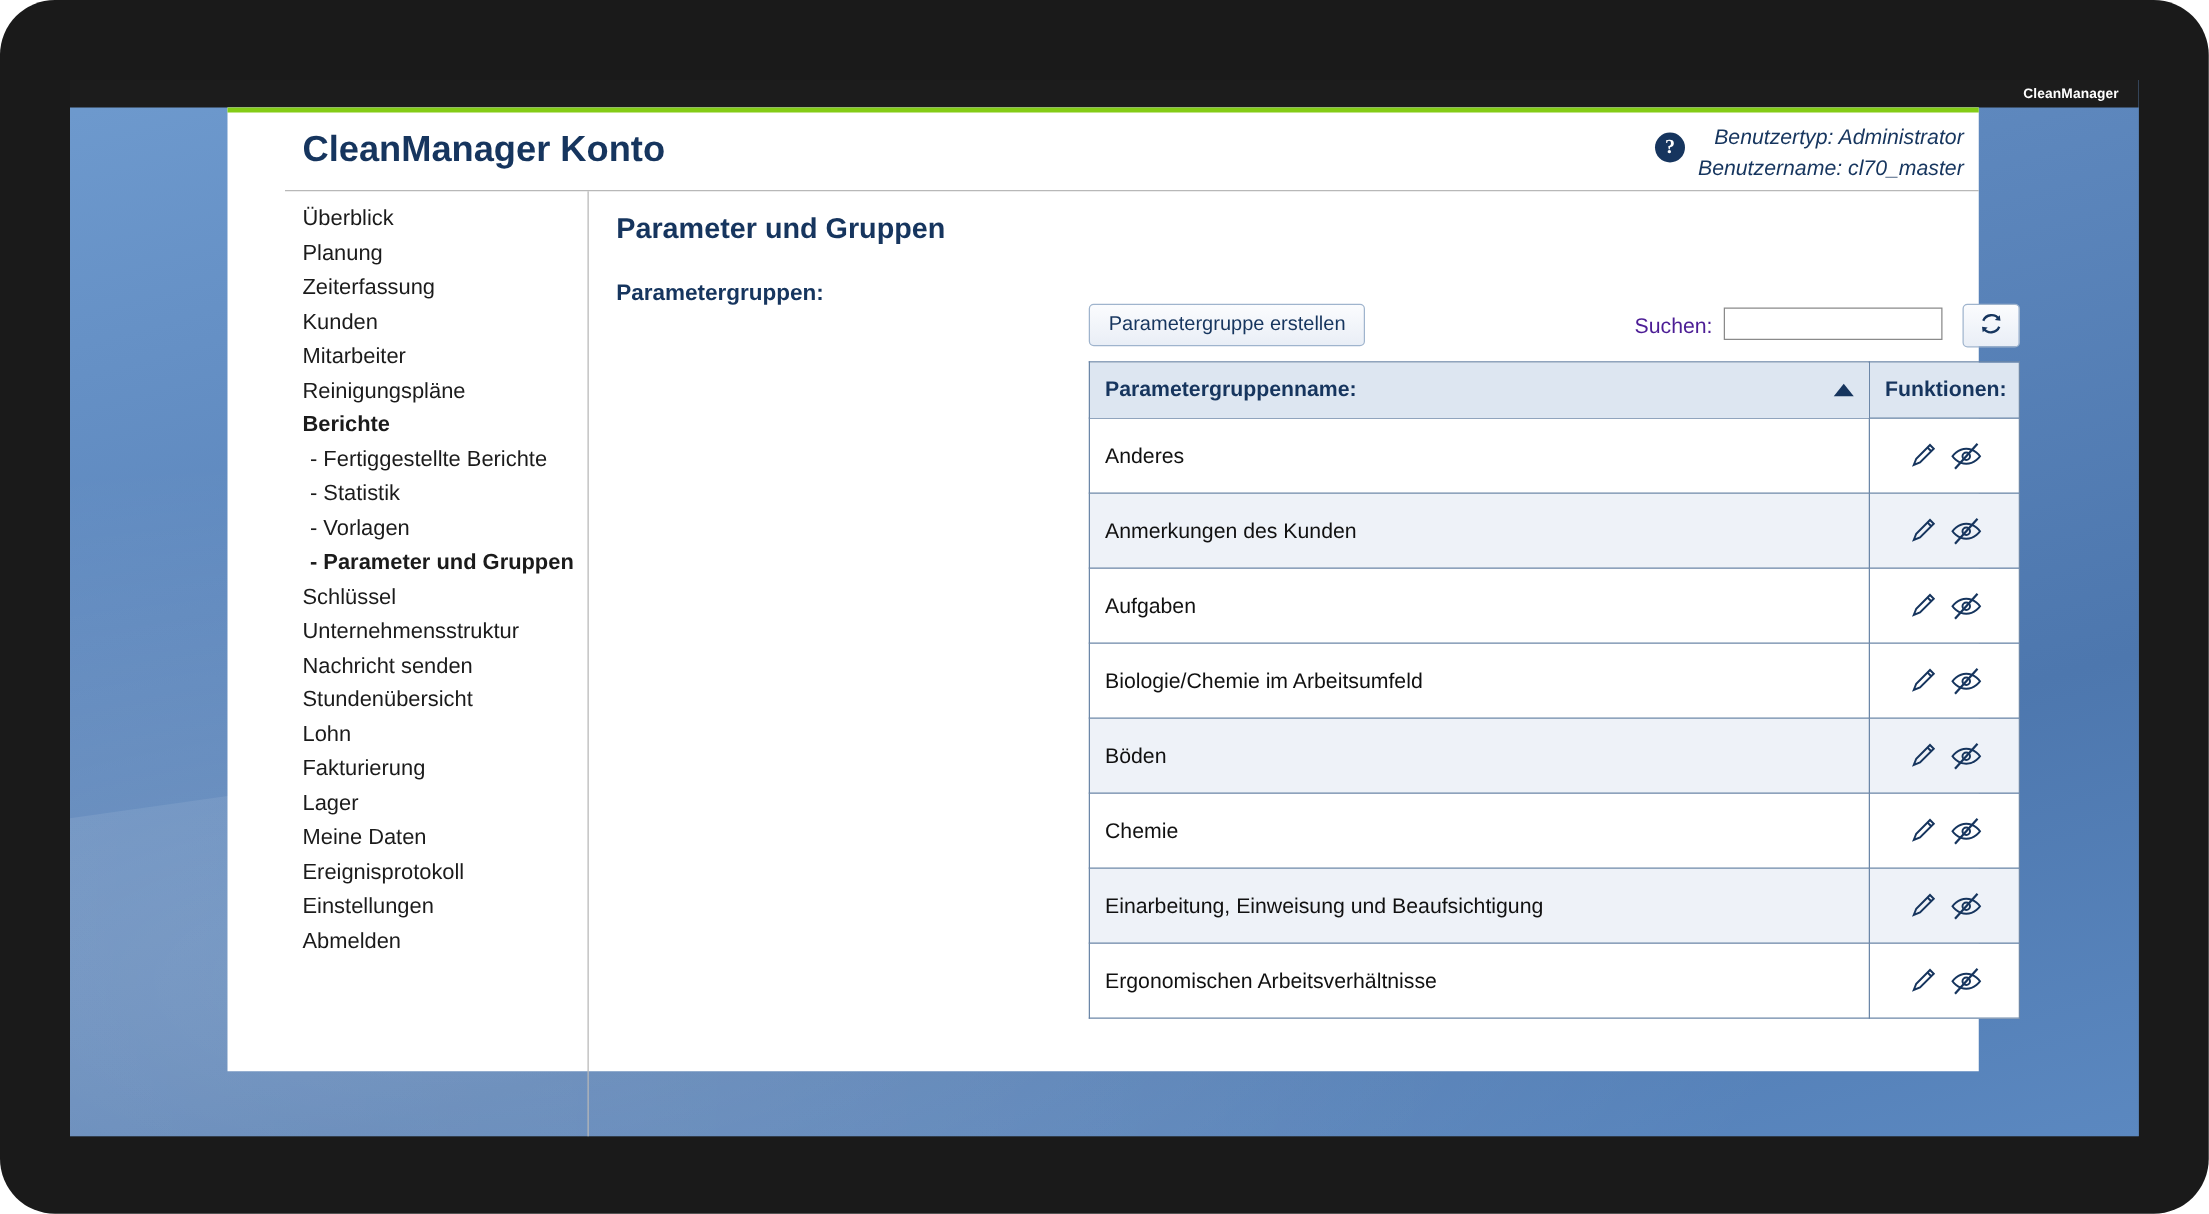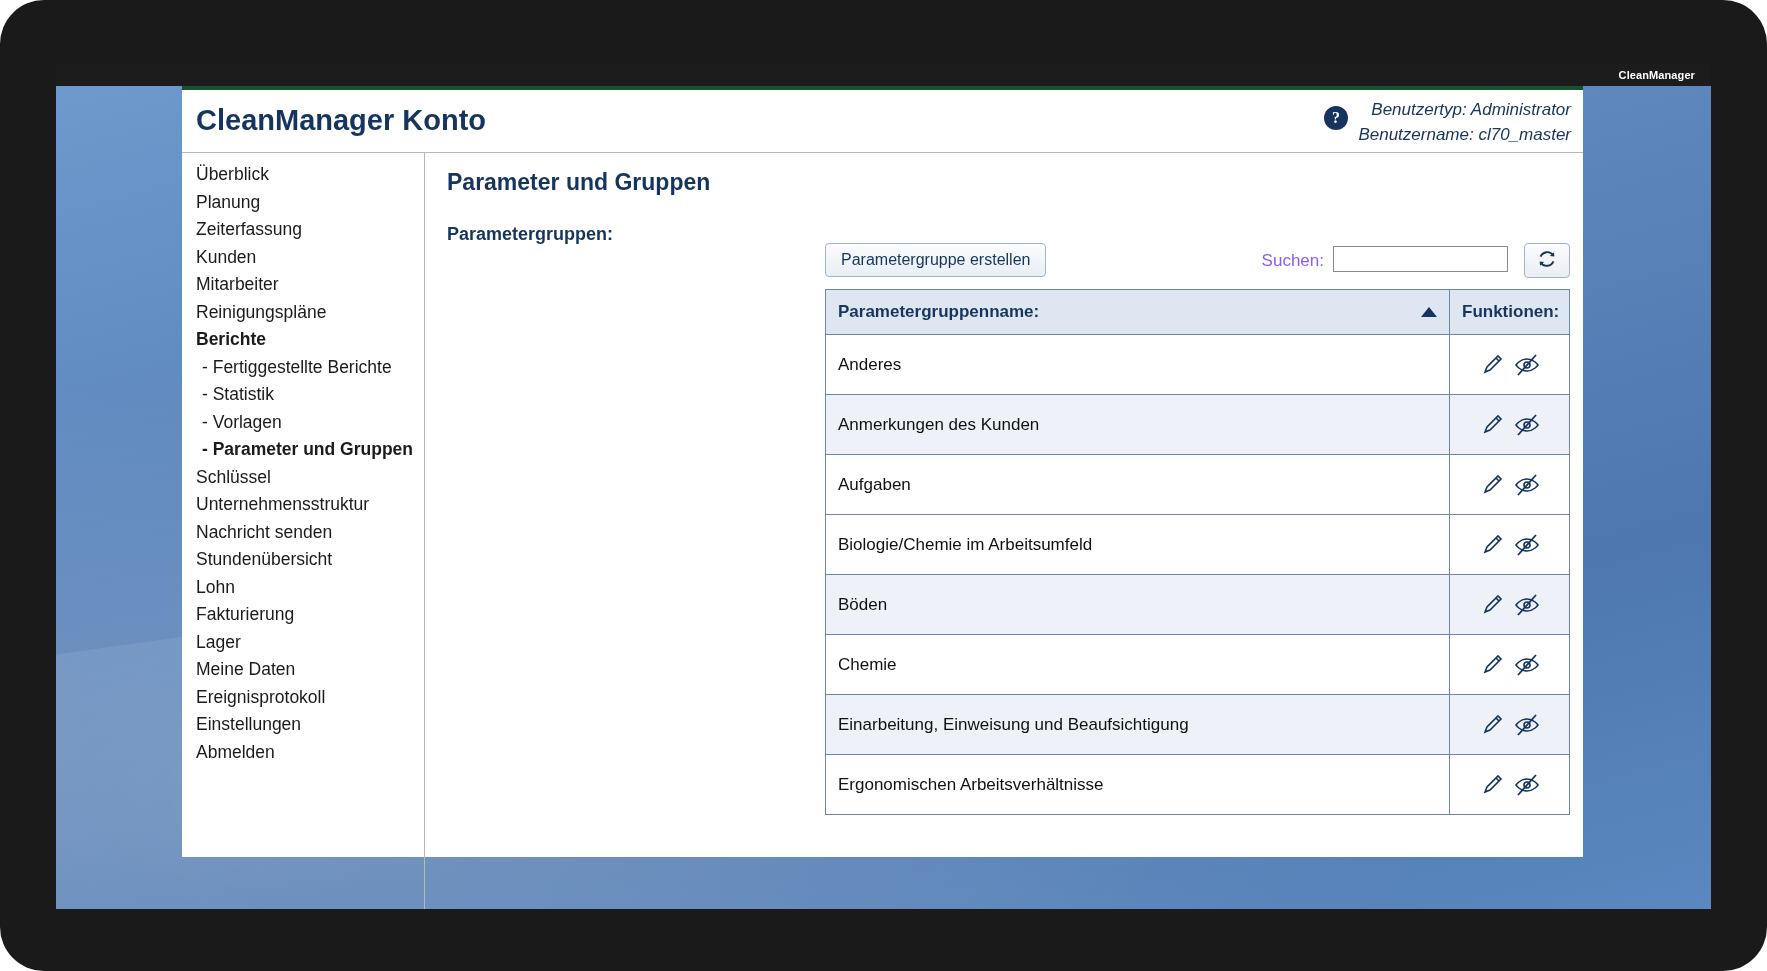--- a/index.html
+++ b/index.html
@@ -61,22 +61,23 @@
     box-sizing: border-box;
     letter-spacing: 0.1px;
   }
 
   
   .app {
     position: absolute;
     left: 126px; top: 22px;
     width: 1401px; height: 771px;
     background: #ffffff;
-    border-top: 4px solid #14532d;
-    box-sizing: border-box;
+    border-top: 4px solid #84cc16;
+    box-sizing: border-box;
+    padding-left: 46px;
   }
 
   .app-header {
     position: relative;
     height: 62px;
     border-bottom: 1px solid #b8b8b8;
   }
   .app-title {
     position: absolute;
     left: 14px; top: 14px;
@@ -170,21 +171,21 @@
     color: #16355e;
     background: linear-gradient(#fbfcfe, #e9eef6);
     border: 1px solid #9fb4cd;
     border-radius: 4px;
     cursor: pointer;
   }
   .search-label {
     position: absolute;
     right: 246px; top: 8px;
     font-size: 17px;
-    color: #8b5cf6;
+    color: #4c1d95;
   }
   .search-input {
     position: absolute;
     right: 62px; top: 3px;
     width: 175px; height: 26px;
     border: 1px solid #8a8a8a;
     background: #ffffff;
     font-size: 15px;
     padding: 0 5px;
     box-sizing: border-box;

